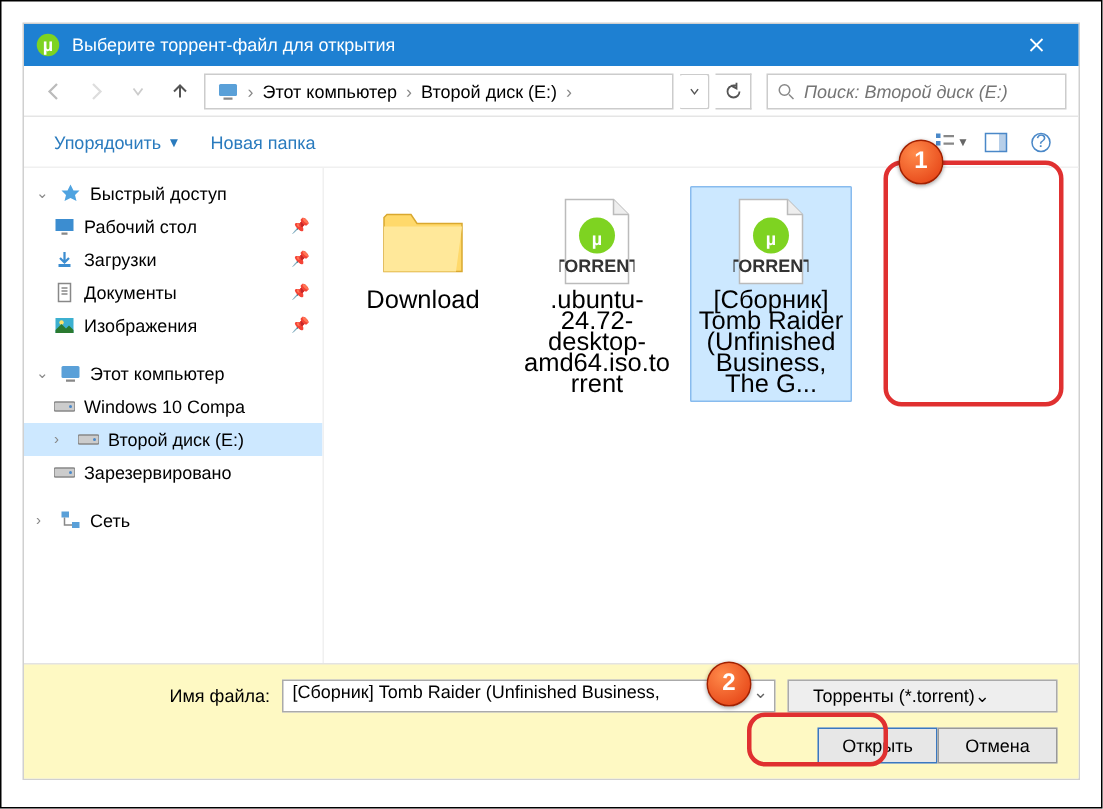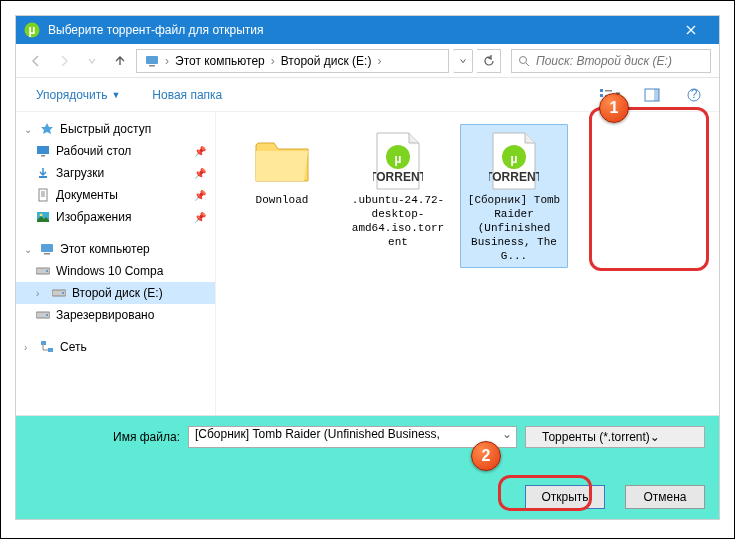--- a/index.html
+++ b/index.html
@@ -18,49 +18,49 @@
 .navbtn { width: 24px; height: 24px; display: flex; align-items: center; justify-content: center; border-radius: 2px; color: #666; }
 .navbtn.disabled { color: #ccc; }
 .breadcrumb { flex: 1; border: 1px solid #ccc; height: 24px; display: flex; align-items: center; padding: 0 4px; gap: 2px; }
 .breadcrumb .seg { padding: 0 4px; display: flex; align-items: center; gap: 2px; }
 .breadcrumb .sep { color: #888; }
 .refresh { width: 24px; height: 24px; border: 1px solid #ccc; border-left: none; display: flex; align-items: center; justify-content: center; }
 .search { width: 200px; border: 1px solid #ccc; height: 24px; display: flex; align-items: center; padding: 0 6px; gap: 6px; margin-left: 6px; color: #888; }
 .search-input { border: none; outline: none; flex: 1; color: #0369a1; background: transparent; font-style: italic; }
 
 
-.toolbar { height: 34px; display: flex; align-items: center; padding: 0 12px; gap: 16px; border-bottom: 1px solid #f0f0f0; }
+.toolbar { height: 34px; display: flex; align-items: center; padding: 0 12px; gap: 4px; border-bottom: 1px solid #f0f0f0; }
 .tbtn { color: #2a7bbe; padding: 4px 8px; display: flex; align-items: center; gap: 4px; cursor: pointer; }
 .toolbar .spacer { flex: 1; }
 .viewbtn { width: 26px; height: 26px; display: flex; align-items: center; justify-content: center; color: #333; }
 
 
 .body { flex: 1; display: flex; overflow: hidden; }
 .sidebar { width: 200px; border-right: 1px solid #f0f0f0; padding: 6px 0; overflow: hidden; }
 .tree-item { display: flex; align-items: center; height: 22px; padding: 0 8px 0 20px; gap: 6px; white-space: nowrap; cursor: pointer; }
 .tree-item.root { padding-left: 8px; font-weight: normal; }
 .tree-item .chev { width: 10px; color: #888; font-size: 10px; }
 .tree-item.selected { background: #cde8ff; }
 .pin { color: #999; font-size: 10px; margin-left: auto; }
 .gap { height: 10px; }
 
 .fileview { flex: 1; padding: 12px; position: relative; display: flex; flex-wrap: wrap; align-content: flex-start; gap: 12px 8px; }
 .fitem { width: 108px; display: flex; flex-direction: column; align-items: center; text-align: center; cursor: pointer; padding: 4px; border: 1px solid transparent; border-radius: 1px; }
 .fitem .ficon { width: 64px; height: 64px; display: flex; align-items: center; justify-content: center; }
-.fitem .flabel { font-size: 11px; line-height: 14px; max-height: 70px; overflow: hidden; word-break: break-word; font-family: Liberation Mono, monospace; }
-
-
-.footer { border-top: 1px solid #e3e3e3; padding: 10px 14px; display: flex; flex-direction: column; gap: 10px; background: #5eead4; }
+.fitem .flabel { font-size: 17px; line-height: 14px; max-height: 70px; overflow: hidden; word-break: break-word; }
+
+
+.footer { border-top: 1px solid #e3e3e3; padding: 10px 14px; display: flex; flex-direction: column; gap: 10px; background: #fef9c3; }
 .row { display: flex; align-items: center; gap: 8px; }
 .flabel-r { width: 150px; text-align: right; }
 .fname { flex: 1; border: 1px solid #aaa; height: 22px; padding: 0 6px; background: #fff; display: flex; align-items: flex-start; position: relative; }
 .fname input { border: none; outline: none; width: 100%; }
 .fname .dd { position: absolute; right: 4px; color: #666; }
 .ftype { width: 180px; border: 1px solid #aaa; height: 22px; padding: 0 16px; background: #eee; display: flex; align-items: center; position: relative; }
-.btns { display: flex; gap: 20px; justify-content: flex-end; margin-top: 27px; }
+.btns { display: flex; gap: 0; justify-content: flex-end; }
 .btn { min-width: 80px; height: 24px; border: 1px solid #999; background: #e7e7e7; display: flex; align-items: center; justify-content: center; cursor: pointer; }
 
 
 .anno-box { position: absolute; border: 3px solid #e03030; border-radius: 12px; pointer-events: none; }
 .anno-num { position: absolute; width: 30px; height: 30px; border-radius: 50%; background: radial-gradient(circle at 35% 30%, #ff8a4a, #e23a0f); color: #fff; font-weight: bold; font-size: 16px; display: flex; align-items: center; justify-content: center; border: 1px solid #a02000; box-shadow: 0 1px 3px rgba(0,0,0,.4); pointer-events: none; }
 .selected-file { background: #cce8ff; border: 1px solid #88bbee !important; }
 
 
 .ic-pc { width:14px; height:14px; }
 .ic-drive { width:14px; height:10px; }

